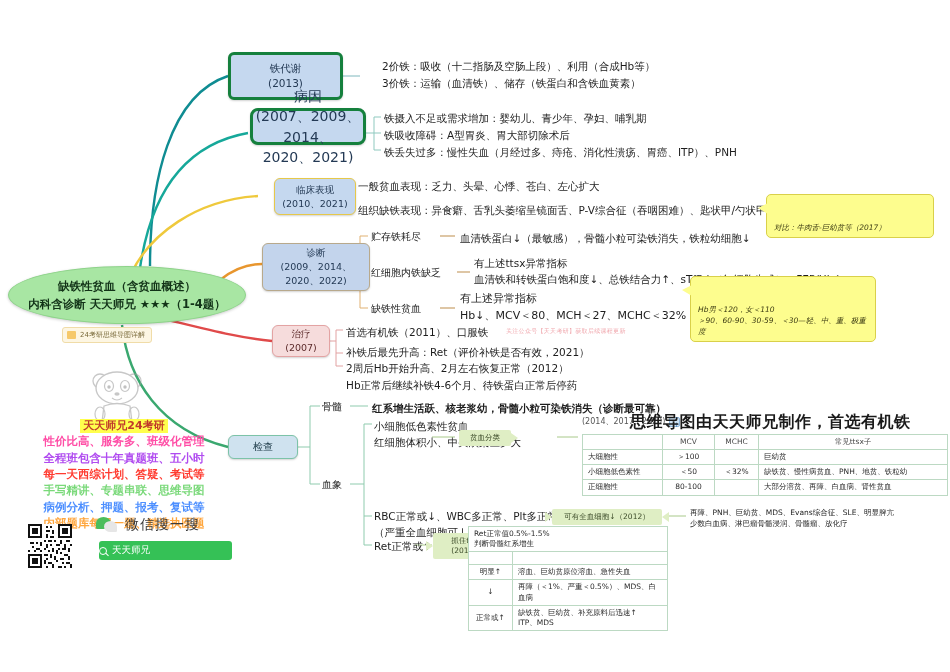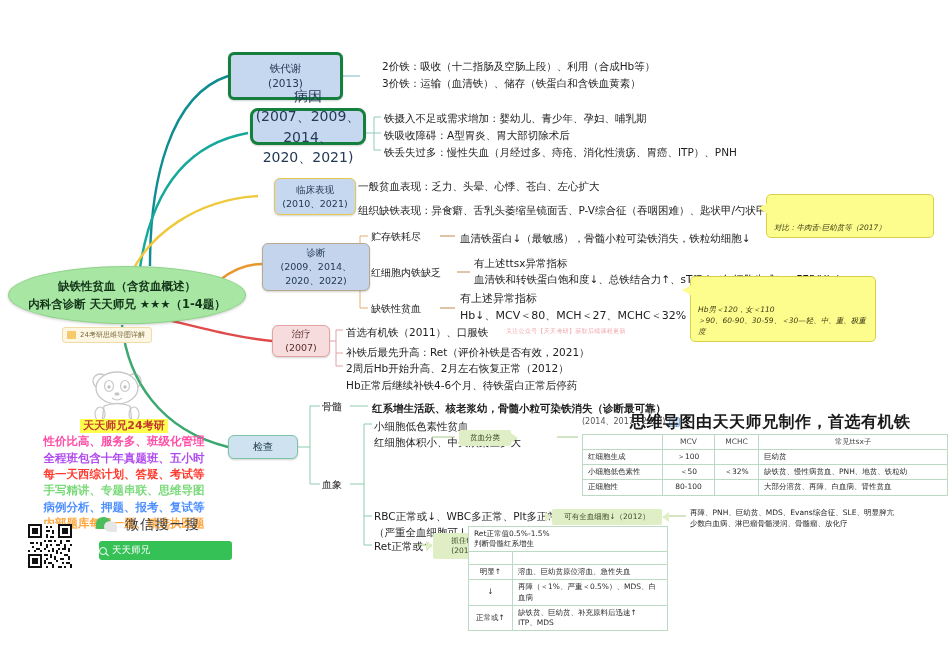--- a/index.html
+++ b/index.html
@@ -289,21 +289,21 @@
     <thead>
       <tr>
         <th style="width:80px"></th>
         <th style="width:52px">MCV</th>
         <th style="width:44px">MCHC</th>
         <th>常见ttsx子</th>
       </tr>
     </thead>
     <tbody>
       <tr>
-        <td>红细胞生成</td>
+        <td>大细胞性</td>
         <td style="text-align:center">＞100</td>
         <td style="text-align:center"></td>
         <td>巨幼贫</td>
       </tr>
       <tr>
         <td>小细胞低色素性</td>
         <td style="text-align:center">＜50</td>
         <td style="text-align:center">＜32%</td>
         <td>缺铁贫、慢性病贫血、PNH、地贫、铁粒幼</td>
       </tr>

